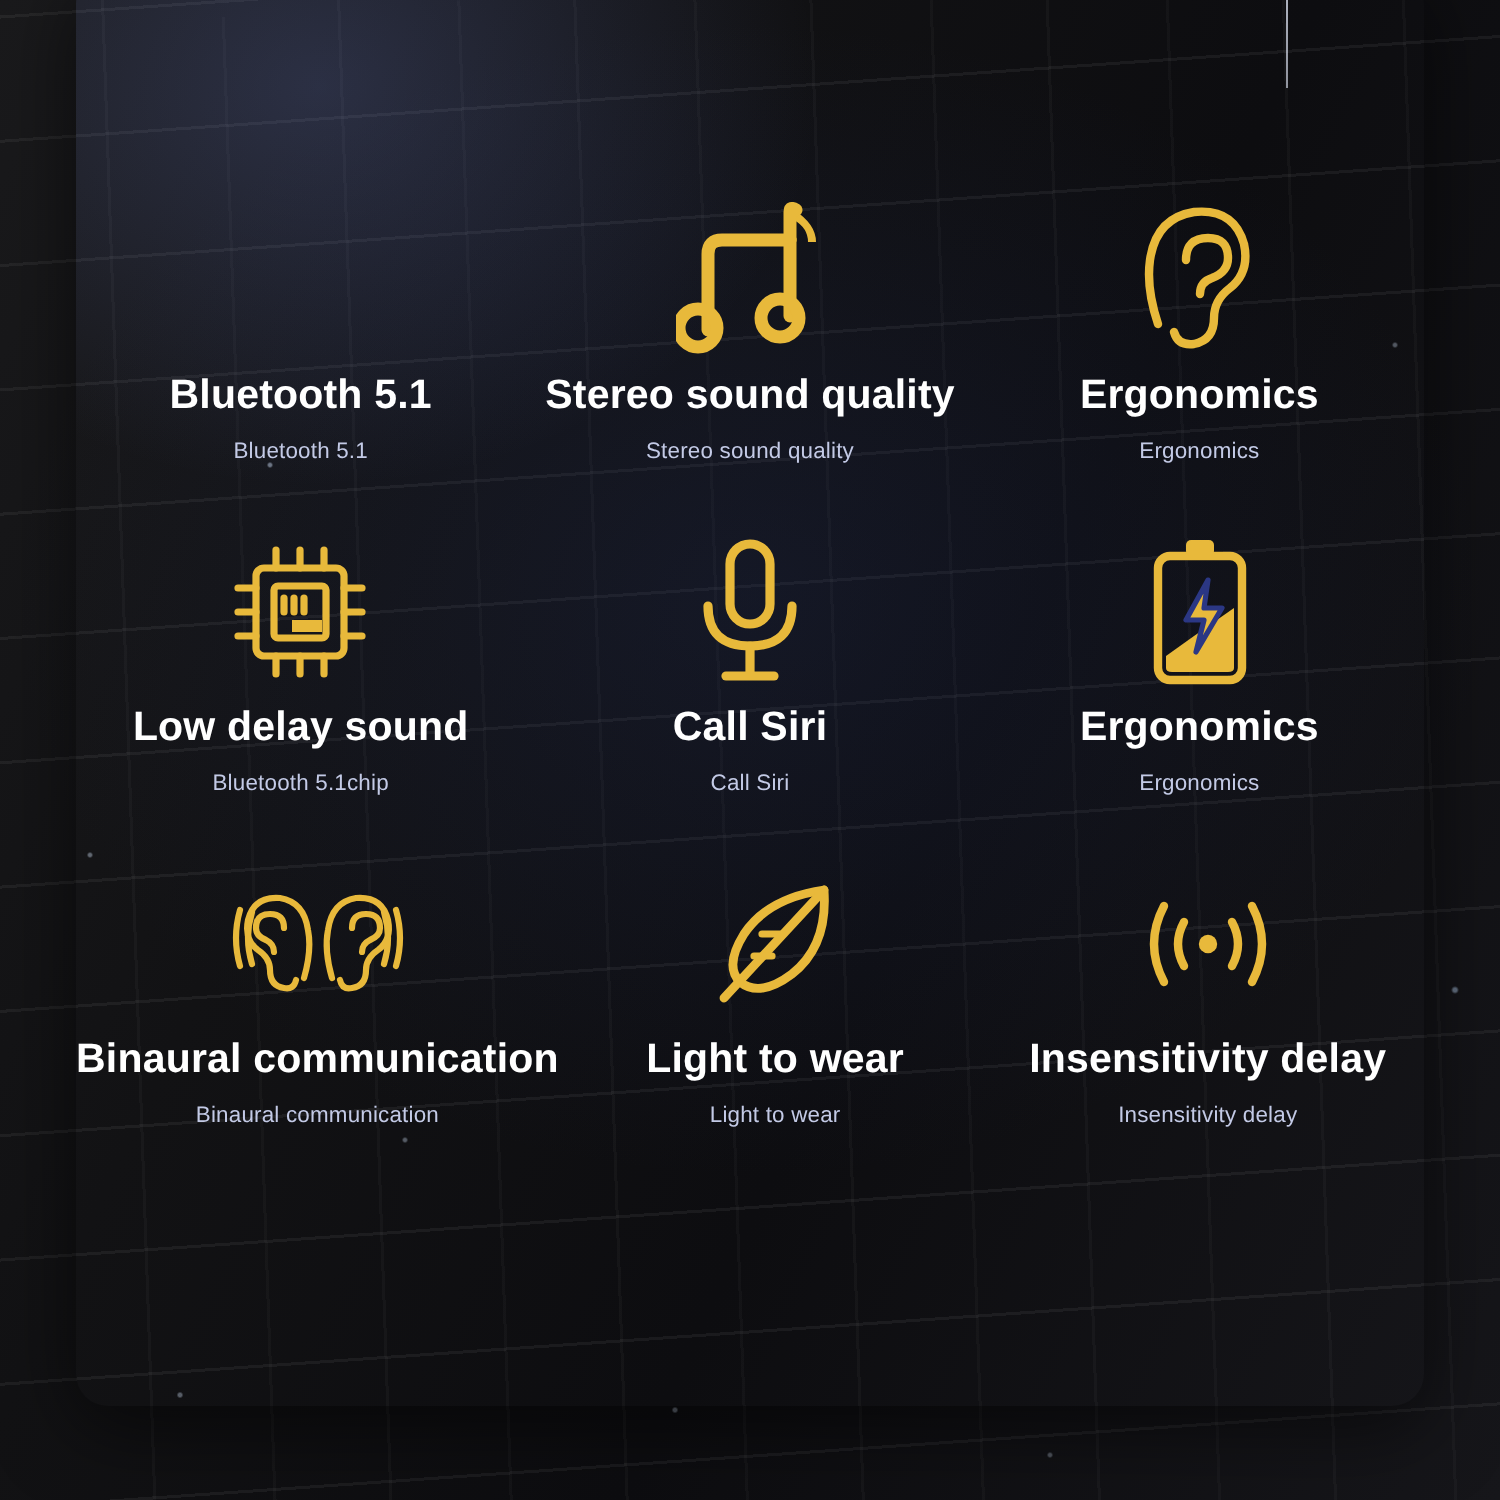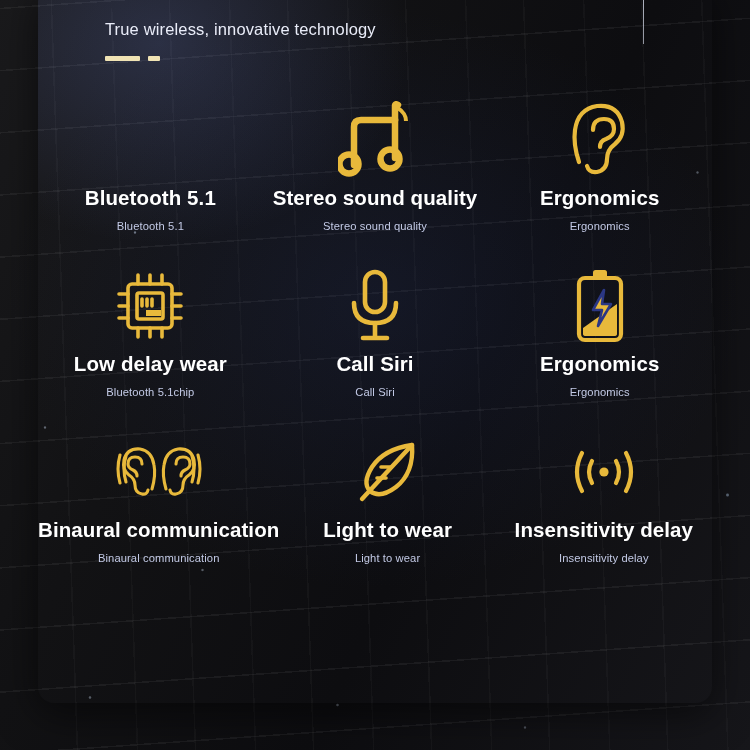--- a/index.html
+++ b/index.html
@@ -214,27 +214,20 @@
     <div class="bg-bricks2"></div>
     <div class="bg-speck"></div>
     <div class="bg-glow"></div>
   </div>
 
   <div class="panel">
     <div class="panel-sheen"></div>
 
     <div class="panel-inner">
 
-      <div class="header">
-        <div class="header-title">True wireless, innovative technology</div>
-        <div class="header-dashes">
-          <span class="dash-long"></span>
-          <span class="dash-short"></span>
-        </div>
-      </div>
 
       <div class="vline"></div>
 
       <div class="grid">
 
         <div class="grid-row">
 
           <div class="cell">
             <div class="cell-icon empty"></div>
             <div class="cell-title">Bluetooth 5.1</div>
@@ -285,21 +278,21 @@
                   <rect x="24" y="24" width="26" height="26" rx="2"></rect>
                   <path d="M25 15 L25 6 M37 15 L37 6 M49 15 L49 6"></path>
                   <path d="M25 59 L25 68 M37 59 L37 68 M49 59 L49 68"></path>
                   <path d="M15 25 L6 25 M15 37 L6 37 M15 49 L6 49"></path>
                   <path d="M59 25 L68 25 M59 37 L68 37 M59 49 L68 49"></path>
                   <path d="M29 30 L29 37 M34 30 L34 37 M39 30 L39 37"></path>
                 </g>
                 <rect x="33" y="41" width="15" height="6" fill="#e8b93b"></rect>
               </svg>
             </div>
-            <div class="cell-title">Low delay wear</div>
+            <div class="cell-title">Low delay sound</div>
             <div class="cell-sub">Bluetooth 5.1chip</div>
           </div>
 
           <div class="cell">
             <div class="cell-icon">
               <svg width="60" height="80" viewBox="0 0 60 80">
                 <g fill="none" stroke="#e8b93b" stroke-width="4.6" stroke-linecap="round" stroke-linejoin="round">
                   <rect x="20" y="6" width="20" height="40" rx="10"></rect>
                   <path d="M9 37 Q9 57 30 57 Q51 57 51 37"></path>
                   <path d="M30 57 L30 70"></path>

